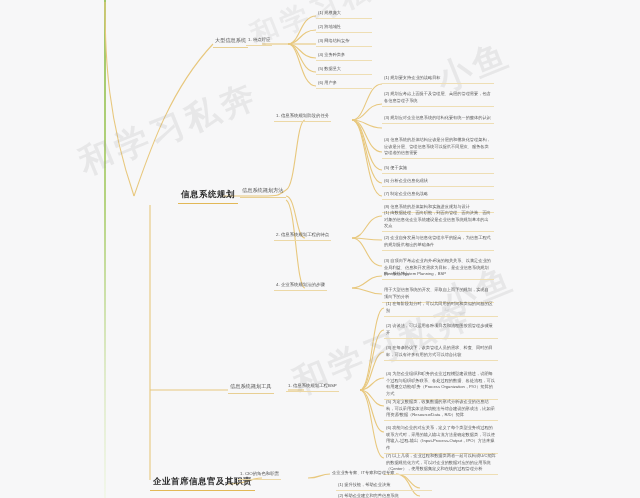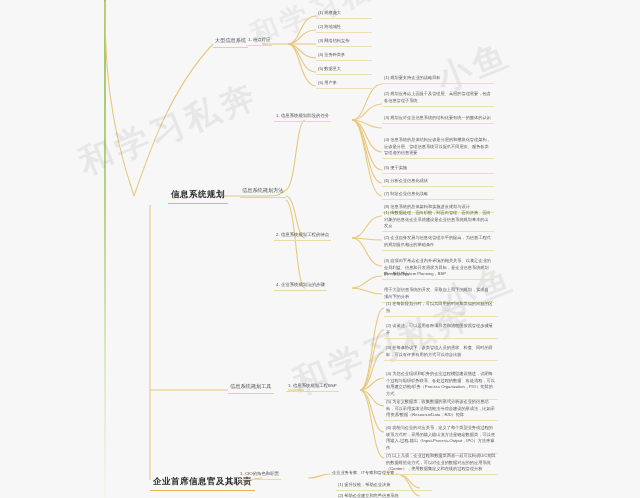--- a/index.html
+++ b/index.html
@@ -130,21 +130,21 @@
       <path d="M396 474 C410 474 410 496 420 496"></path>
     </g>
   </svg>
 
   <div class="wm" style="left:74px;top:106px;">和学习私奔</div>
   <div class="wm" style="left:436px;top:44px;">小鱼</div>
   <div class="wm" style="left:288px;top:326px;">和学习私奔</div>
   <div class="wm" style="left:440px;top:268px;">小鱼</div>
   <div class="wm small" style="left:246px;top:-12px;">和学习私奔</div>
 
-  <div class="node root" style="left:168px;top:186px;">信息系统规划</div>
+  <div class="node root" style="left:178px;top:186px;">信息系统规划</div>
 
   <div class="node root" style="left:150px;top:473px;text-align:center;">企业首席信息官及其职责</div>
 
   <div class="node lvl2" style="left:213px;top:36px;">大型信息系统</div>
 
   <div class="node lvl3" style="left:246px;top:36px;">1. 特点呼应</div>
 
   <div class="node leaf" style="left:316px;top:9px;width:56px;">(1) 规模庞大</div>
   <div class="node leaf" style="left:316px;top:23px;width:56px;">(2) 跨地域性</div>
   <div class="node leaf" style="left:316px;top:37px;width:56px;">(3) 网络结构复杂</div>

